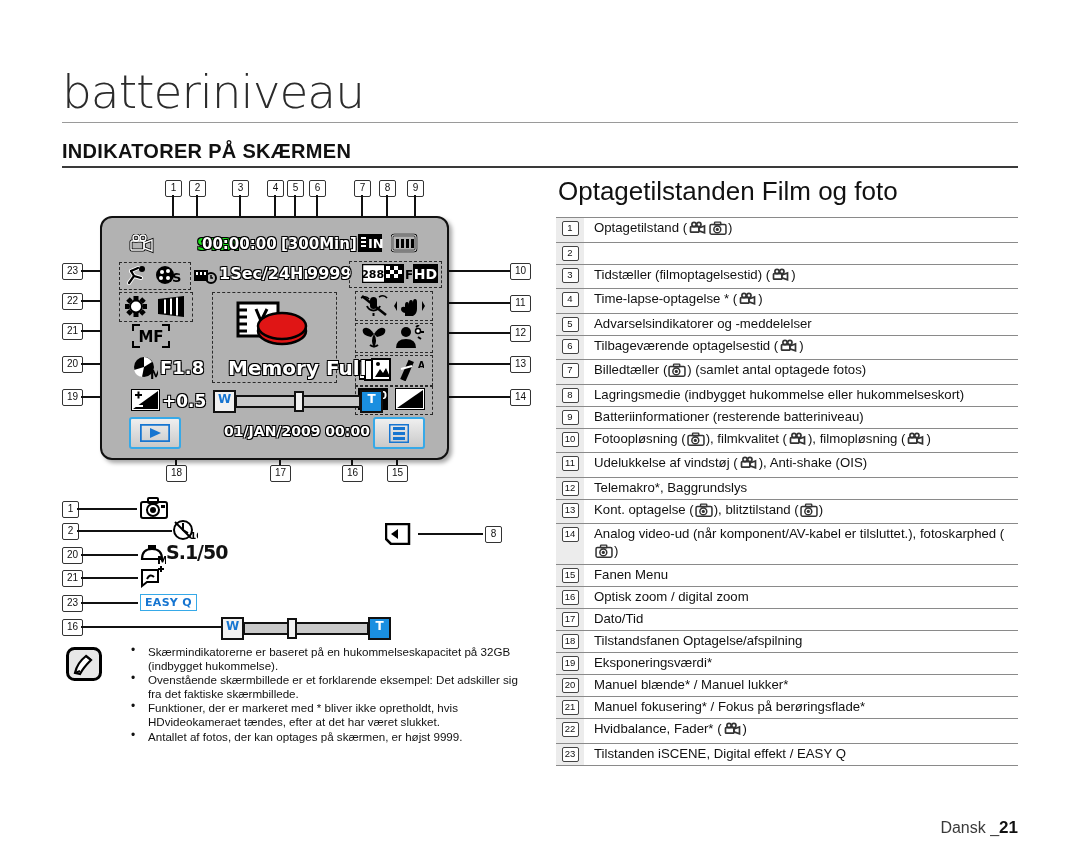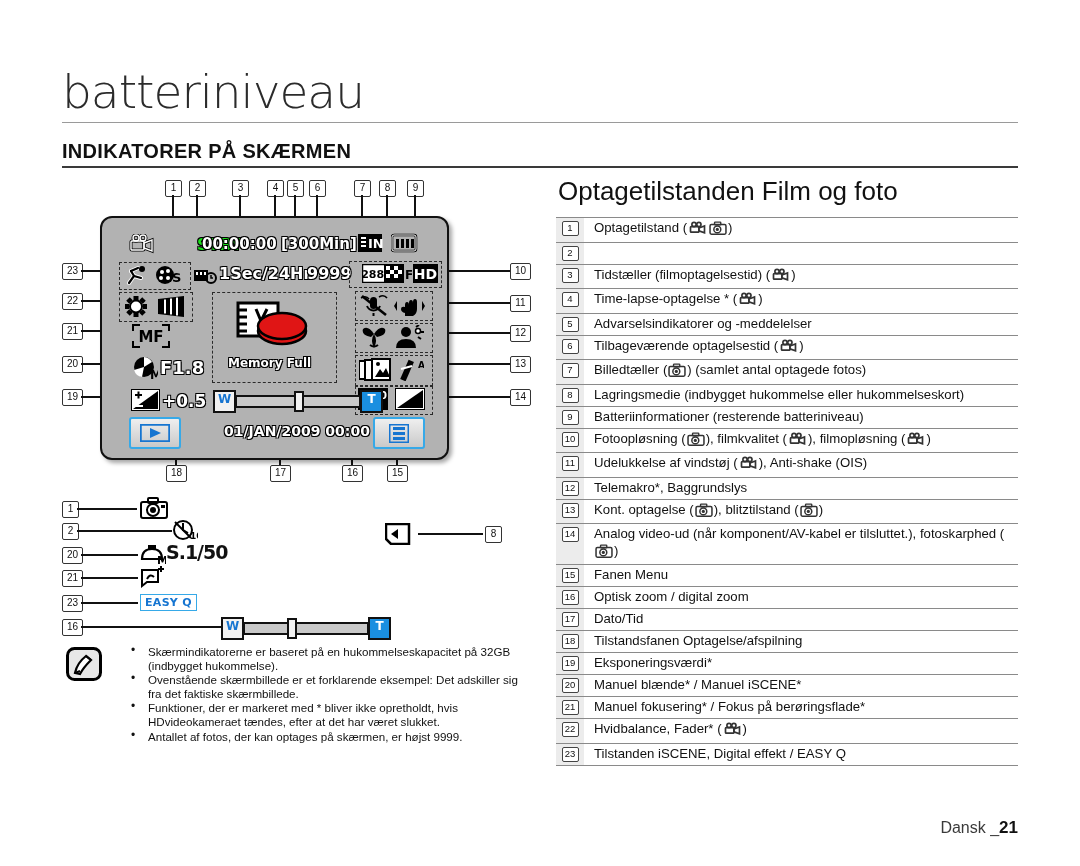--- a/index.html
+++ b/index.html
@@ -417,21 +417,21 @@
         <svg width="76" height="48" viewBox="0 0 76 48">
           <rect x="2" y="2" width="40" height="33" fill="#fff" stroke="#000" stroke-width="3"></rect>
           <g stroke="#000" stroke-width="3">
               <path d="M2 9h9M2 16h9M2 23h9M2 30h9"></path>
             </g>
           <path d="M20 8 L25 20 L31 8" stroke="#000" stroke-width="3" fill="none"></path>
           <ellipse cx="46" cy="30" rx="24" ry="13" fill="#e01515" stroke="#000" stroke-width="2.5"></ellipse>
           <path d="M22 25 a24 13 0 0 1 48 0 a24 13 0 0 1 -48 0" fill="#e01515" stroke="#000" stroke-width="2.5"></path>
         </svg>
       </span>
-      <span class="osd" style="left:126px;top:138px;font-size:12px;">Memory Full</span>
+      <span class="osd" style="left:126px;top:138px;font-size:20px;">Memory Full</span>
 
       <div class="zoombar" style="left:111px;top:172px;width:166px;height:19px;">
         <div class="zb-track"></div>
         <div class="zb-knob" style="left:81px;"></div>
         <div class="zb-w">W</div>
         <div class="zb-t" style="left:147px;">T</div>
       </div>
 
       <div class="btn-blue" style="left:27px;top:199px;width:48px;height:28px;">
         <span class="ic" style="position:static;">
@@ -740,21 +740,21 @@
         <div class="irow">
           <div class="inum">
             <span class="nb">19</span>
           </div>
           <div class="itext">Eksponeringsværdi*</div>
         </div>
         <div class="irow">
           <div class="inum">
             <span class="nb">20</span>
           </div>
-          <div class="itext">Manuel blænde* / Manuel iSCENE*</div>
+          <div class="itext">Manuel blænde* / Manuel lukker*</div>
         </div>
         <div class="irow">
           <div class="inum">
             <span class="nb">21</span>
           </div>
           <div class="itext">Manuel fokusering* / Fokus på berøringsflade*</div>
         </div>
         <div class="irow">
           <div class="inum">
             <span class="nb">22</span>

